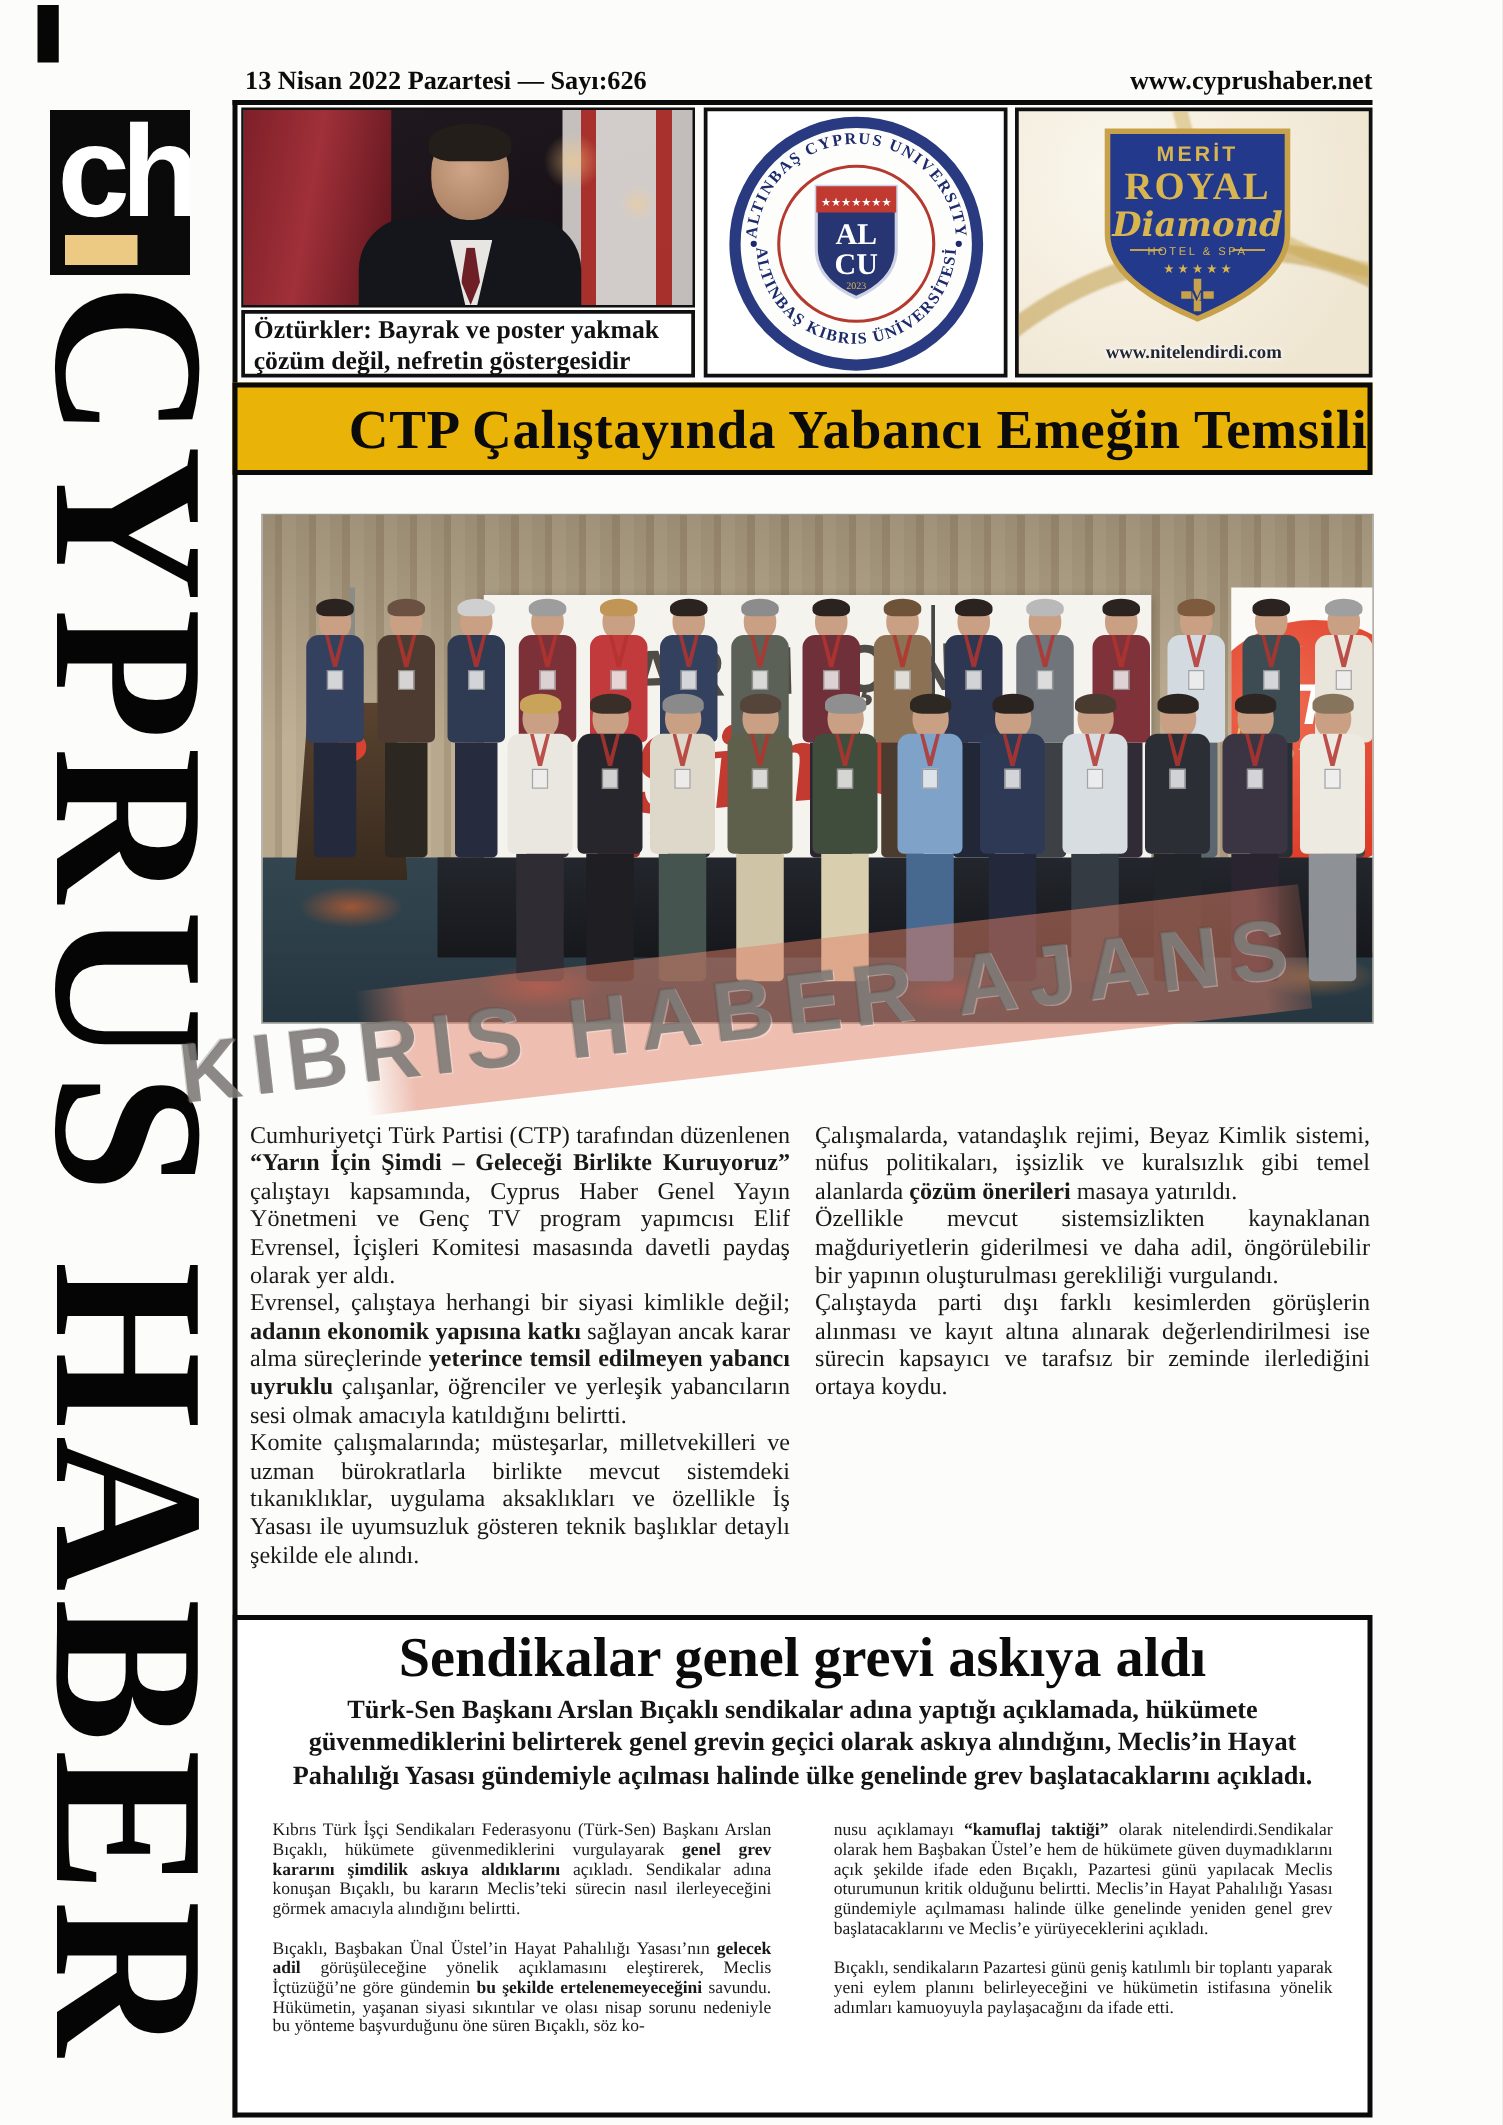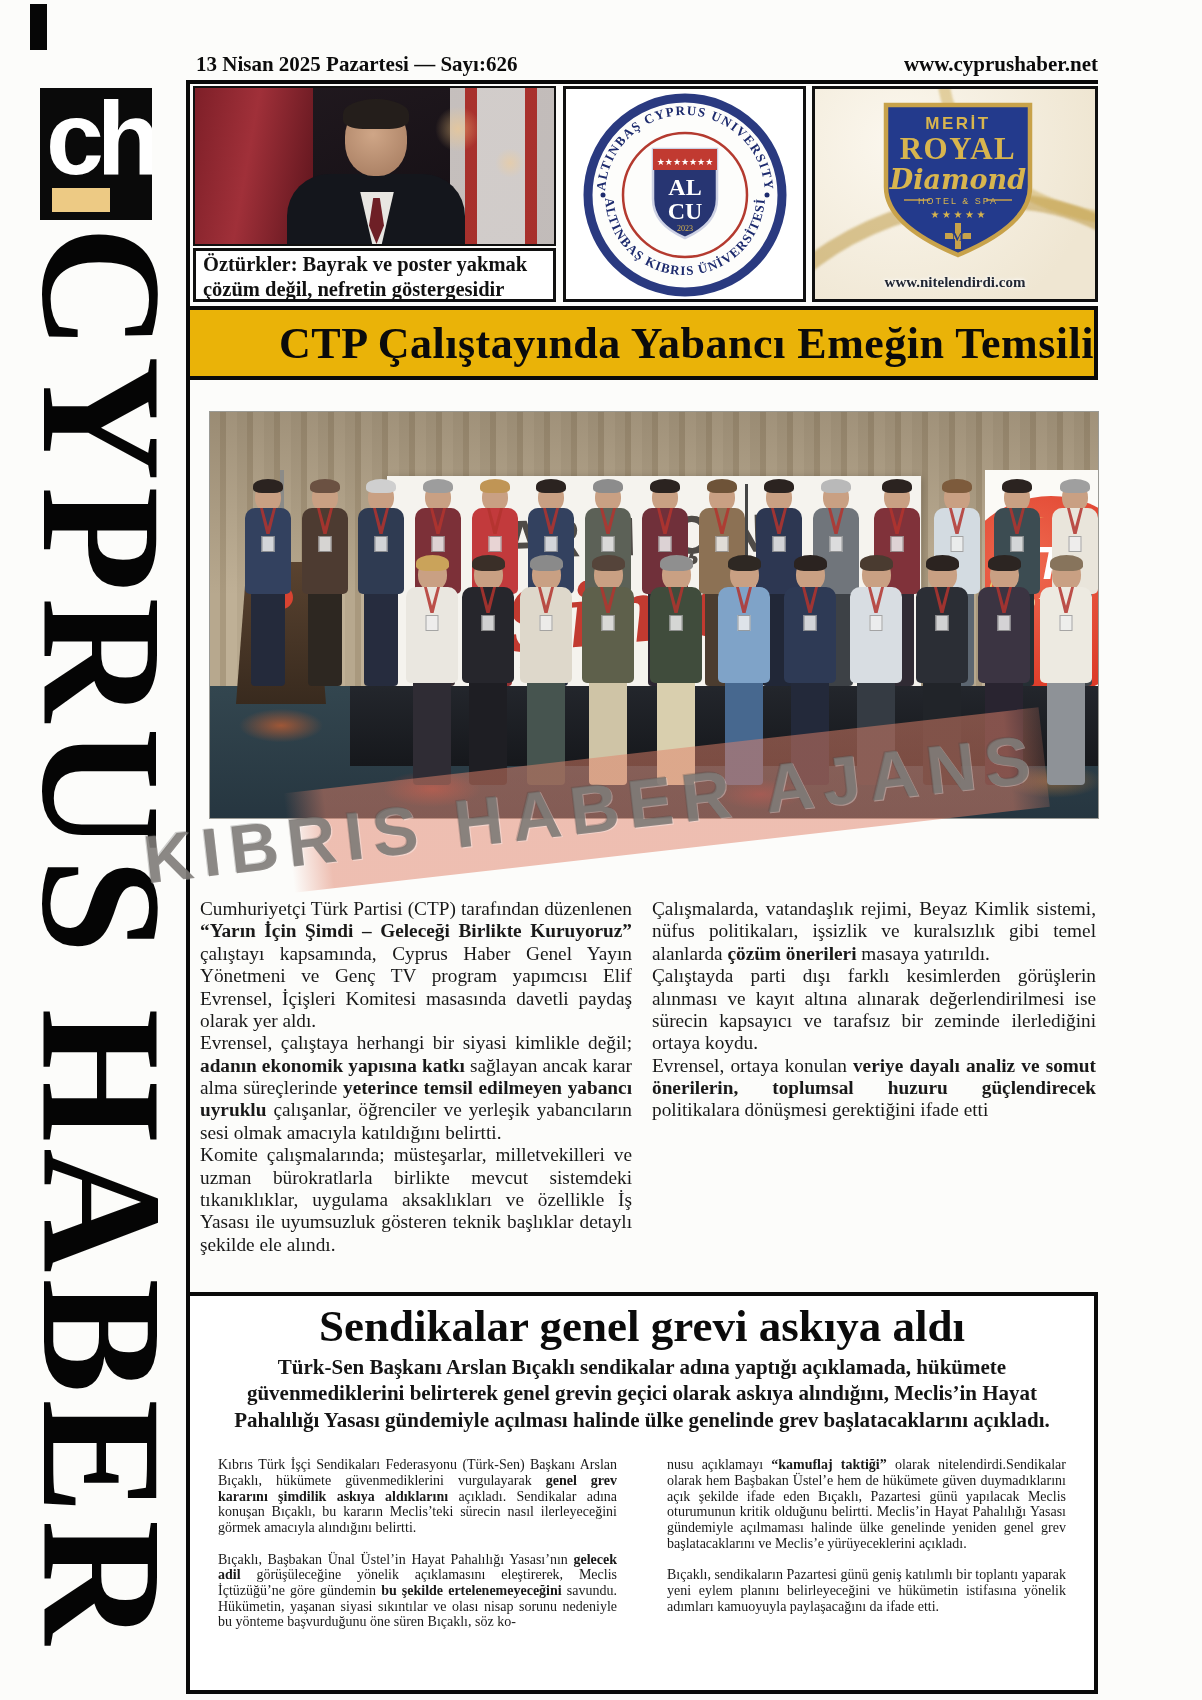--- a/index.html
+++ b/index.html
@@ -155,21 +155,21 @@
 
   <div class="print-mark"></div>
 
   <div class="ch-box">
     <div class="ch-text">ch</div>
     <div class="ch-gold"></div>
   </div>
   <div class="vertical-title">CYPRUS HABER</div>
 
   <div class="masthead-row">
-    <span>13 Nisan 2025 Pazartesi  —  Sayı:626</span>
+    <span>13 Nisan 2022 Pazartesi  —  Sayı:626</span>
     <span>www.cyprushaber.net</span>
   </div>
   <div class="top-rule"></div>
   <div class="left-rule"></div>
 
   <div class="news-photo">
     <div class="flag-left"></div>
     <div class="flag-right"></div>
     <div class="bokeh1"></div>
     <div class="bokeh2"></div>
@@ -491,22 +491,22 @@
     <span>KIBRIS HABER AJANS</span>
   </div>
 
   <div class="col a1-left body1" id="a1-left">
       <p>Cumhuriyetçi Türk Partisi (CTP) tarafından düzenlenen <b>“Yarın İçin Şimdi – Geleceği Birlikte Kuruyoruz”</b> çalıştayı kapsamında, Cyprus Haber Genel Yayın Yönetmeni ve Genç TV program yapımcısı Elif Evrensel, İçişleri Komitesi masasında davetli paydaş olarak yer aldı.</p>
       <p>Evrensel, çalıştaya herhangi bir siyasi kimlikle değil; <b>adanın ekonomik yapısına katkı</b> sağlayan ancak karar alma süreçlerinde <b>yeterince temsil edilmeyen yabancı uyruklu</b> çalışanlar, öğrenciler ve yerleşik yabancıların sesi olmak amacıyla katıldığını belirtti.</p>
       <p>Komite çalışmalarında; müsteşarlar, milletvekilleri ve uzman bürokratlarla birlikte mevcut sistemdeki tıkanıklıklar, uygulama aksaklıkları ve özellikle İş Yasası ile uyumsuzluk gösteren teknik başlıklar detaylı şekilde ele alındı.</p>
     </div>
   <div class="col a1-right body1" id="a1-right">
       <p>Çalışmalarda, vatandaşlık rejimi, Beyaz Kimlik sistemi, nüfus politikaları, işsizlik ve kuralsızlık gibi temel alanlarda <b>çözüm önerileri</b> masaya yatırıldı.</p>
+      <p>Özellikle mevcut sistemsizlikten kaynaklanan mağduriyetlerin giderilmesi ve daha adil, öngörülebilir bir yapının oluşturulması gerekliliği vurgulandı.</p>
       <p>Çalıştayda parti dışı farklı kesimlerden görüşlerin alınması ve kayıt altına alınarak değerlendirilmesi ise sürecin kapsayıcı ve tarafsız bir zeminde ilerlediğini ortaya koydu.</p>
-      <p>Evrensel, ortaya konulan <b>veriye dayalı analiz ve somut önerilerin, toplumsal huzuru güçlendirecek</b> politikalara dönüşmesi gerektiğini ifade etti</p>
     </div>
 
   <div class="article2">
     <div class="headline2">Sendikalar genel grevi askıya aldı</div>
     <div class="standfirst">Türk-Sen Başkanı Arslan Bıçaklı sendikalar adına yaptığı açıklamada, hükümete güvenmediklerini belirterek genel grevin geçici olarak askıya alındığını, Meclis’in Hayat Pahalılığı Yasası gündemiyle açılması halinde ülke genelinde grev başlatacaklarını açıkladı.</div>
     <div class="a2cols">
       <div class="a2col body2" id="a2-left">
           <p>Kıbrıs Türk İşçi Sendikaları Federasyonu (Türk-Sen) Başkanı Arslan Bıçaklı, hükümete güvenmediklerini vurgulayarak <b>genel grev kararını şimdilik askıya aldıklarını</b> açıkladı. Sendikalar adına konuşan Bıçaklı, bu kararın Meclis’teki sürecin nasıl ilerleyeceğini görmek amacıyla alındığını belirtti.</p>
           <p>Bıçaklı, Başbakan Ünal Üstel’in Hayat Pahalılığı Yasası’nın <b>gelecek adil</b> görüşüleceğine yönelik açıklamasını eleştirerek, Meclis İçtüzüğü’ne göre gündemin <b>bu şekilde ertelenemeyeceğini</b> savundu. Hükümetin, yaşanan siyasi sıkıntılar ve olası nisap sorunu nedeniyle bu yönteme başvurduğunu öne süren Bıçaklı, söz ko-</p>
         </div>

